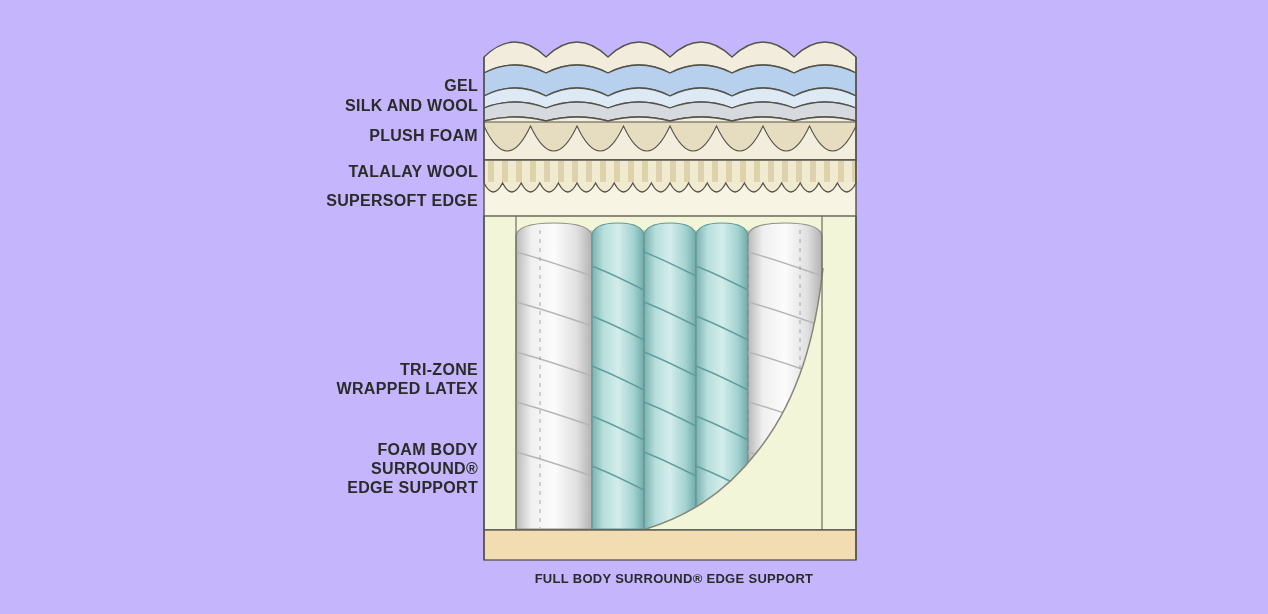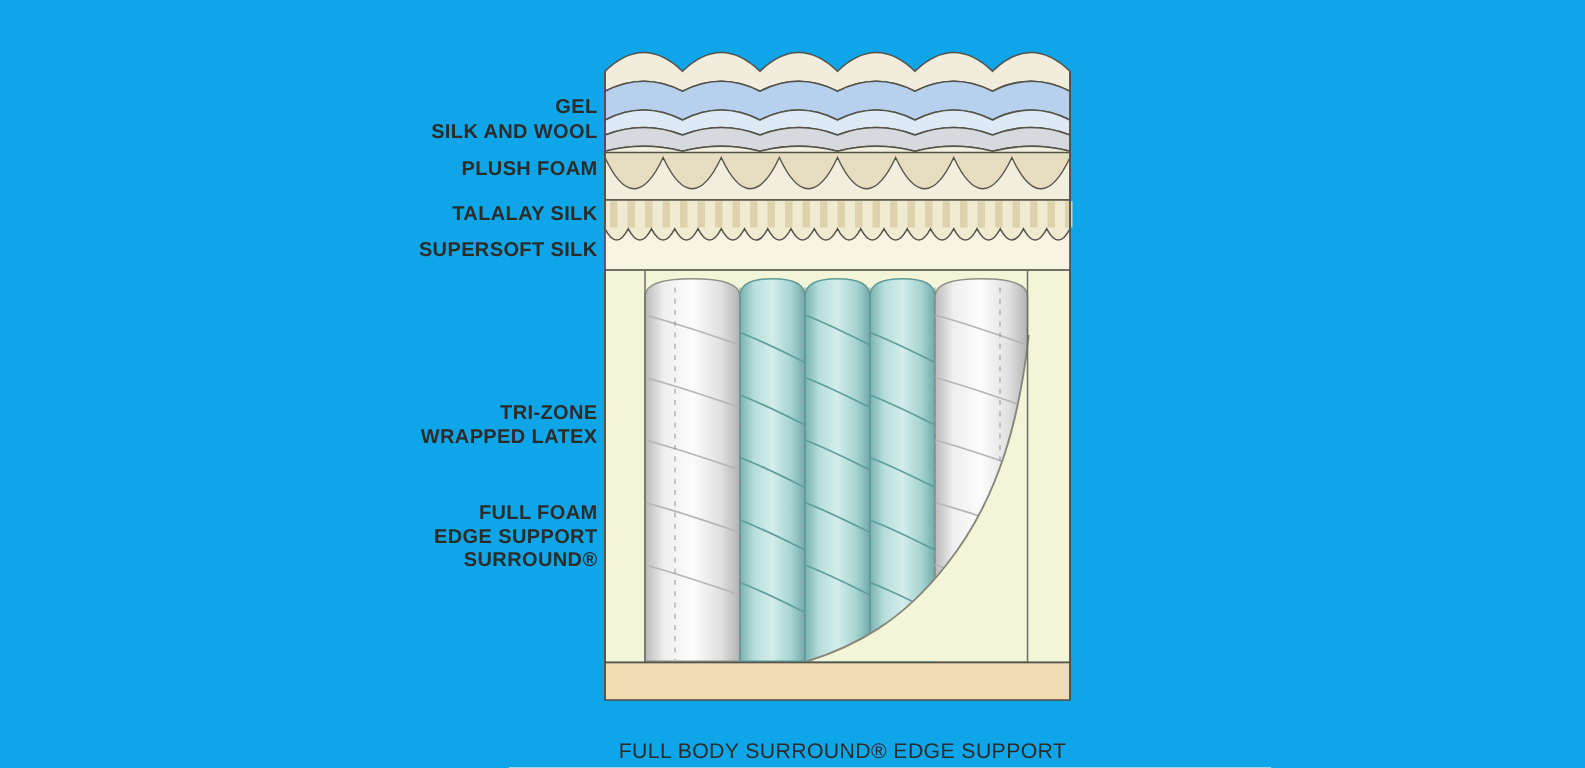--- a/index.html
+++ b/index.html
@@ -1,26 +1,26 @@
 <!DOCTYPE html>
 <html style="--outline: #54534a; --label_text: #2b2b28; --cover_cream: #f1ecdb; --gel_blue: #b6d0ed; --pale_blue: #dde9f4; --silk_gray: #d6dade; --foam_cream: #f2eddc; --foam_teeth: #e6ddc1; --latex_cream: #f0ead0; --latex_stripe: #ddd2ab; --supersoft_cream: #f7f4e3; --edge_cream: #f3f5d8; --coil_white: #ececec; --coil_teal: #9fcecc; --base_tan: #f2ddb2;"><head>
 <meta charset="utf-8">
 <style>
   html,body{margin:0;padding:0;background:#fff;}
-  .page{position:relative;width:1268px;height:614px;background:#0ea5e9;overflow:hidden;
+  .page{position:relative;width:1268px;height:614px;background:#c4b5fd;overflow:hidden;
         font-family:"Liberation Sans",sans-serif;}
   .mattress{position:absolute;left:0;top:0;}
   .lbl{position:absolute;left:178px;width:300px;text-align:right;
        font-weight:700;font-size:16px;line-height:19px;letter-spacing:.3px;
        color:var(--label_text,#2b2b28);}
   .lbl-block{position:absolute;left:178px;width:300px;text-align:right;
        font-weight:700;font-size:16px;line-height:19px;letter-spacing:.3px;
-       color:var(--label_text,#2b2b28);}
-  .caption{position:absolute;left:444px;top:591px;width:460px;text-align:center;
-       font-weight:400;font-size:17px;letter-spacing:.3px;color:var(--label_text,#2b2b28);}
+       color:var(--label_text,#2b2b28);margin-top:39px;}
+  .caption{position:absolute;left:444px;top:571px;width:460px;text-align:center;
+       font-weight:700;font-size:13px;letter-spacing:.3px;color:var(--label_text,#2b2b28);}
   .s{stroke:var(--outline,#54534a);stroke-width:1.3;}
   .nostroke{stroke:none;}
 </style>
 </head>
 <body>
 
 <div class="page">
 
   <svg class="mattress" width="1268" height="614" viewBox="0 0 1268 614">
     <defs>
@@ -87,28 +87,28 @@
     <path id="cutawayFill" style="fill:var(--edge_cream)" stroke="none" d="M823 268C816 332 800 398 757 452C722 497 684 517 646 529L823 529Z"></path>
     <path id="cutawayEdge" fill="none" stroke="#86867a" stroke-width="1.5" d="M823 268C816 332 800 398 757 452C722 497 684 517 646 529"></path>
     <path id="rails" d="M516 216V530M822 216V530" fill="none" stroke="#6d6d60" stroke-width="1.2"></path>
     <rect id="base" class="s" x="484" y="530" width="372" height="30" style="fill:var(--base_tan)"></rect>
     <path id="sides" d="M484 57V560M856 57V560" fill="none" style="stroke:var(--outline)" stroke-width="1.4"></path>
   </svg>
 
   <div class="lbl" style="top:76px">GEL</div>
   <div class="lbl" style="top:126px">PLUSH FOAM</div>
   <div class="lbl" style="top:96px">SILK AND WOOL</div>
-  <div class="lbl" style="top:162px">TALALAY SILK</div>
-  <div class="lbl" style="top:191px">SUPERSOFT SILK</div>
+  <div class="lbl" style="top:162px">TALALAY WOOL</div>
+  <div class="lbl" style="top:191px">SUPERSOFT EDGE</div>
 
   <div class="lbl-block" style="top:321px">
     <div>TRI-ZONE</div>
     <div>WRAPPED LATEX</div>
   </div>
 
   <div class="lbl-block" style="top:401px">
-    <div>FULL FOAM</div>
+    <div>FOAM BODY</div>
+    <div>SURROUND®</div>
     <div>EDGE SUPPORT</div>
-    <div>SURROUND®</div>
   </div>
 
   <div class="caption">FULL BODY SURROUND® EDGE SUPPORT</div>
 </div>
 
 </body></html>

